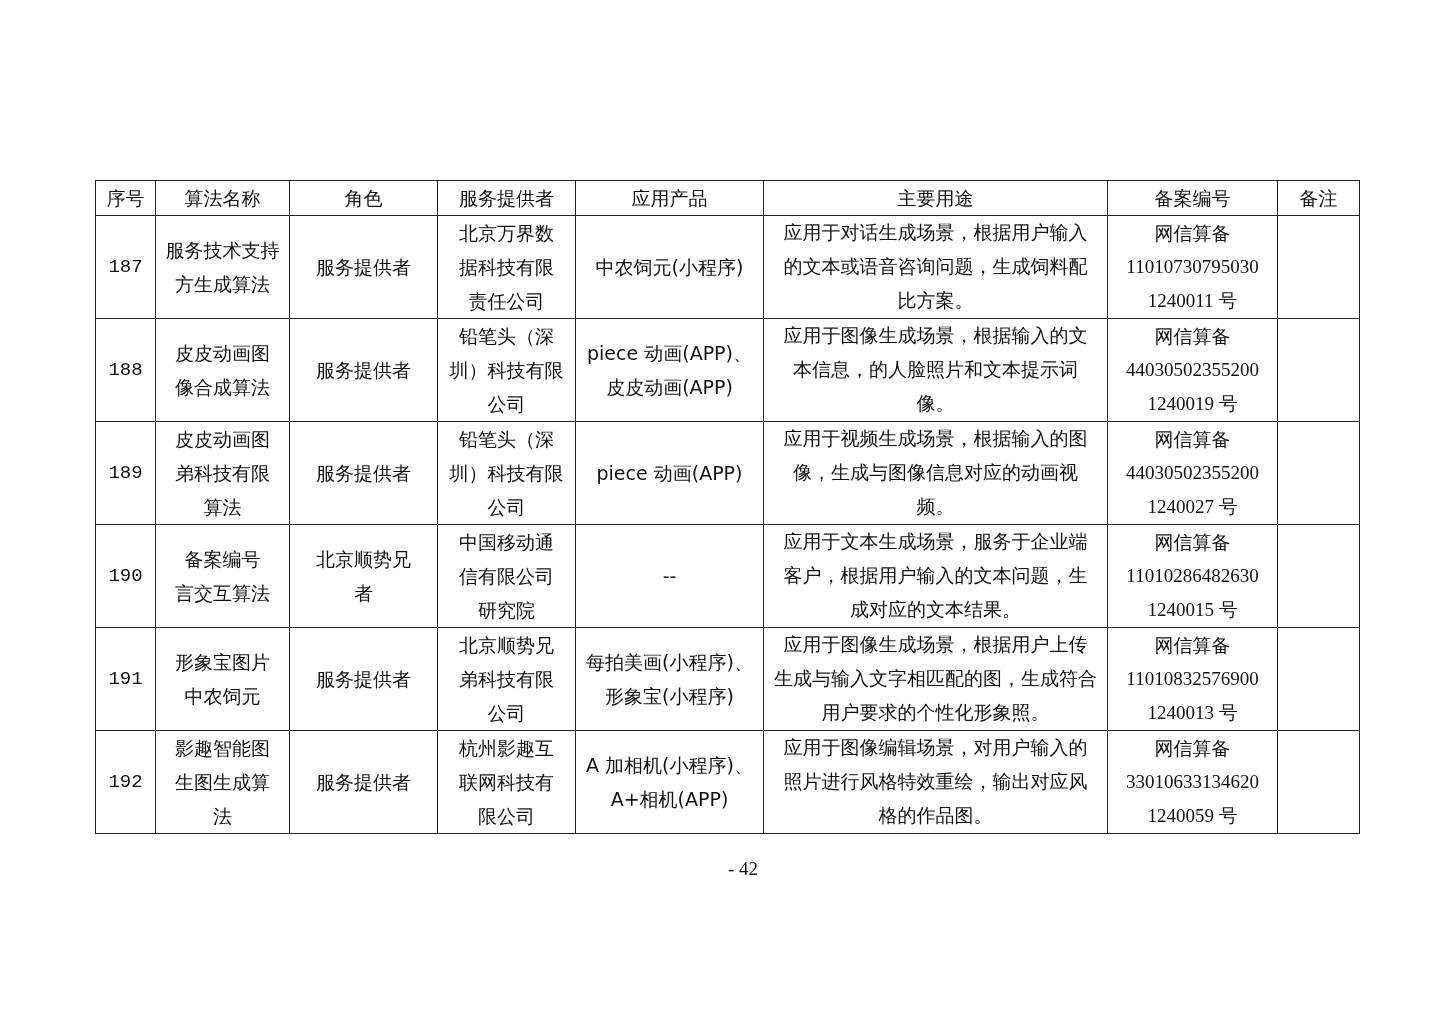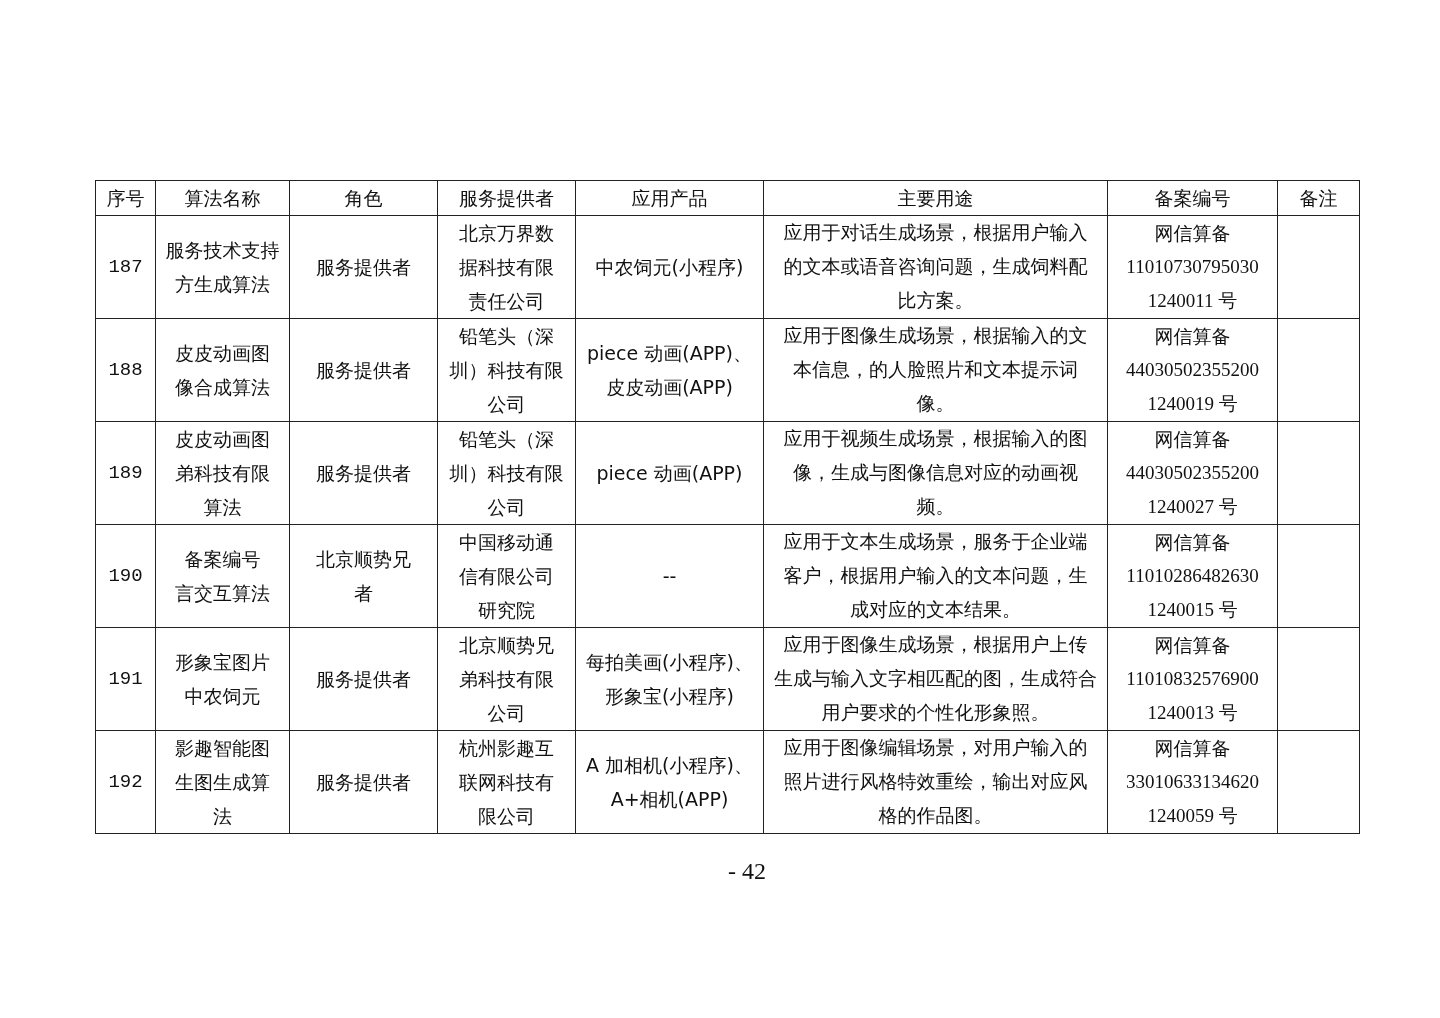--- a/index.html
+++ b/index.html
@@ -8,21 +8,21 @@
   .page { position: absolute; left: 0; top: 0; width: 1440px; height: 1018px; background: #fff; }
   table.reg { position: absolute; left: 95px; top: 180px; border-collapse: collapse; table-layout: fixed; padding-left: 9px; }
   table.reg th, table.reg td { border: 1.5px solid #222; text-align: center; vertical-align: middle;
       padding: 0 4px; font-size: 19px; font-weight: normal; line-height: 34px; }
   table.reg th { height: 34px; }
   table.reg td { height: 102px; }
   .num { font-family: Liberation Mono, monospace; font-size: 19px; }
   .serif { font-family: "Liberation Serif", "DejaVu Serif", serif; }
   .cell-lines span { display: block; }
   td.purpose { text-align: center; font-family: Liberation Serif, serif; }
-  .footer { position: absolute; left: 728px; top: 858px; font-family: "Liberation Serif", serif; font-size: 24px; }
+  .footer { position: absolute; left: 728px; top: 858px; font-family: "Liberation Serif", serif; font-size: 19px; }
 </style>
 </head>
 <body>
 
 <div class="page">
   <table class="reg">
     <colgroup>
       <col style="width:60px">
         <col style="width:134px">
         <col style="width:148px">

